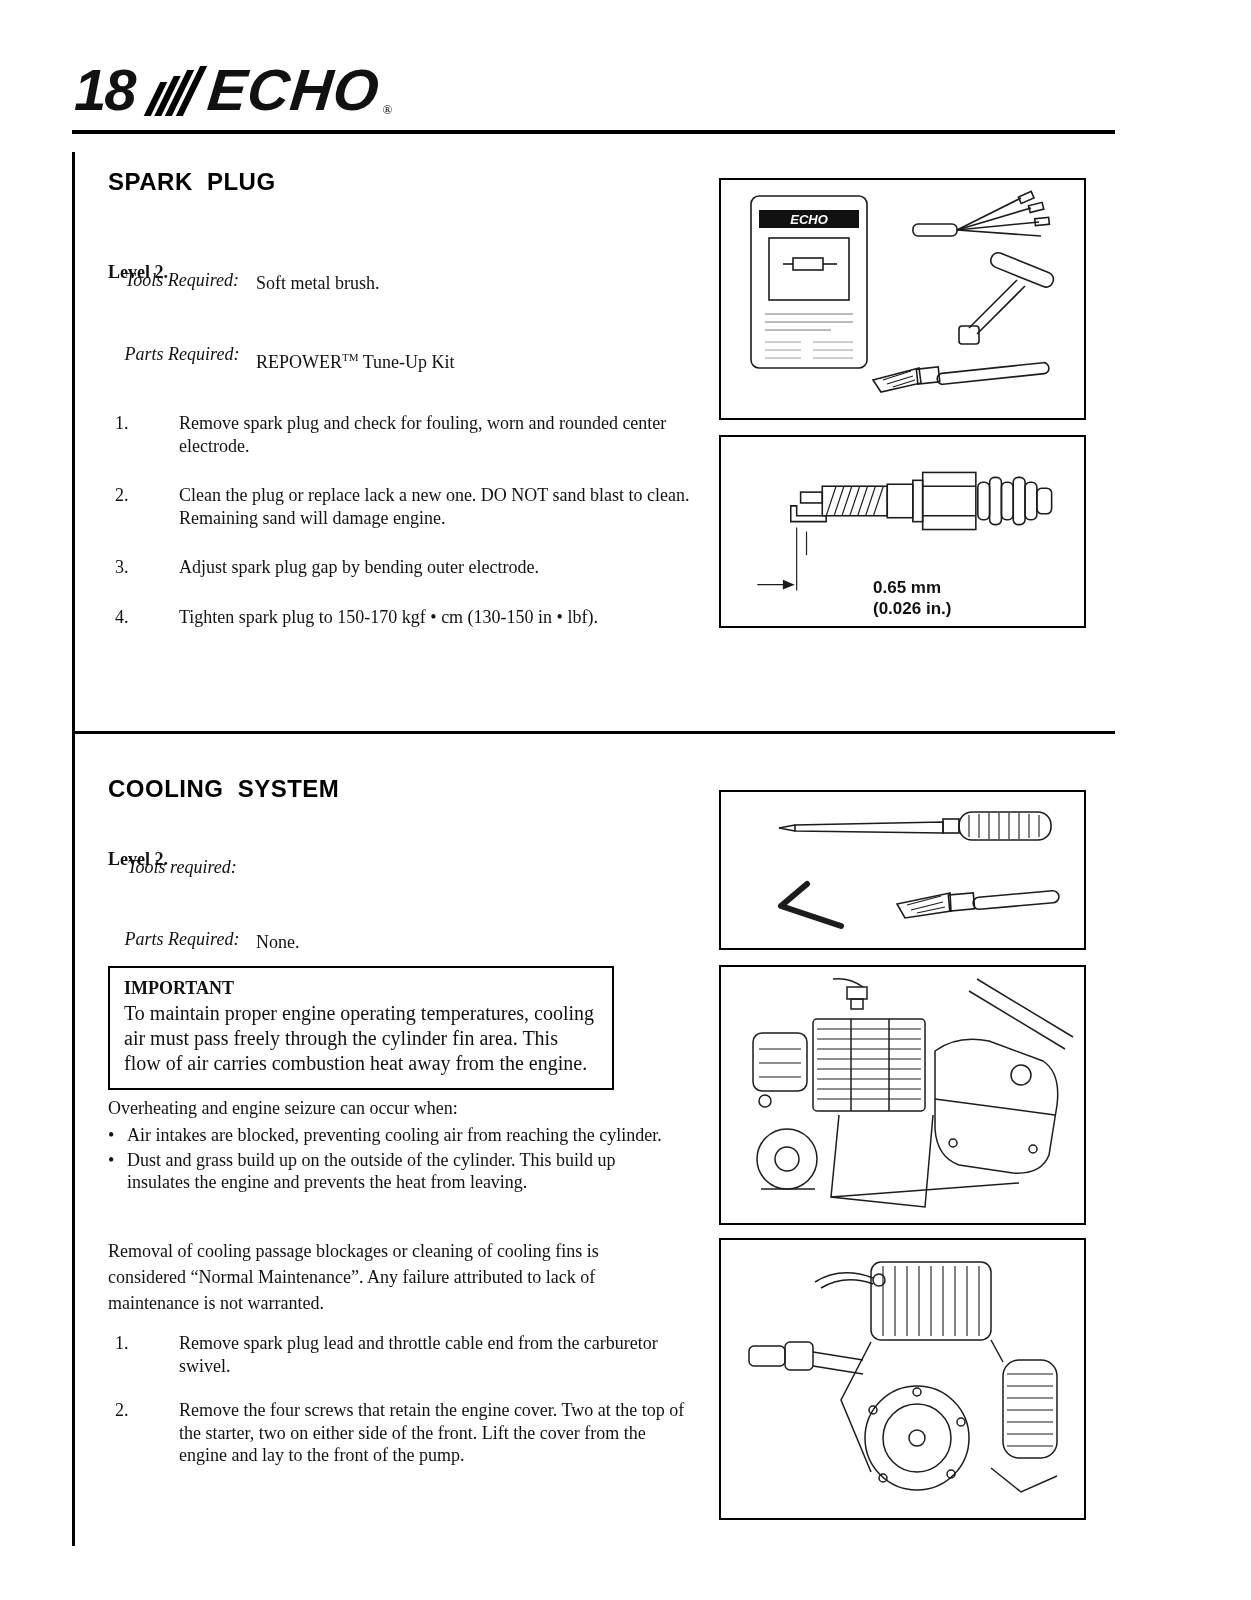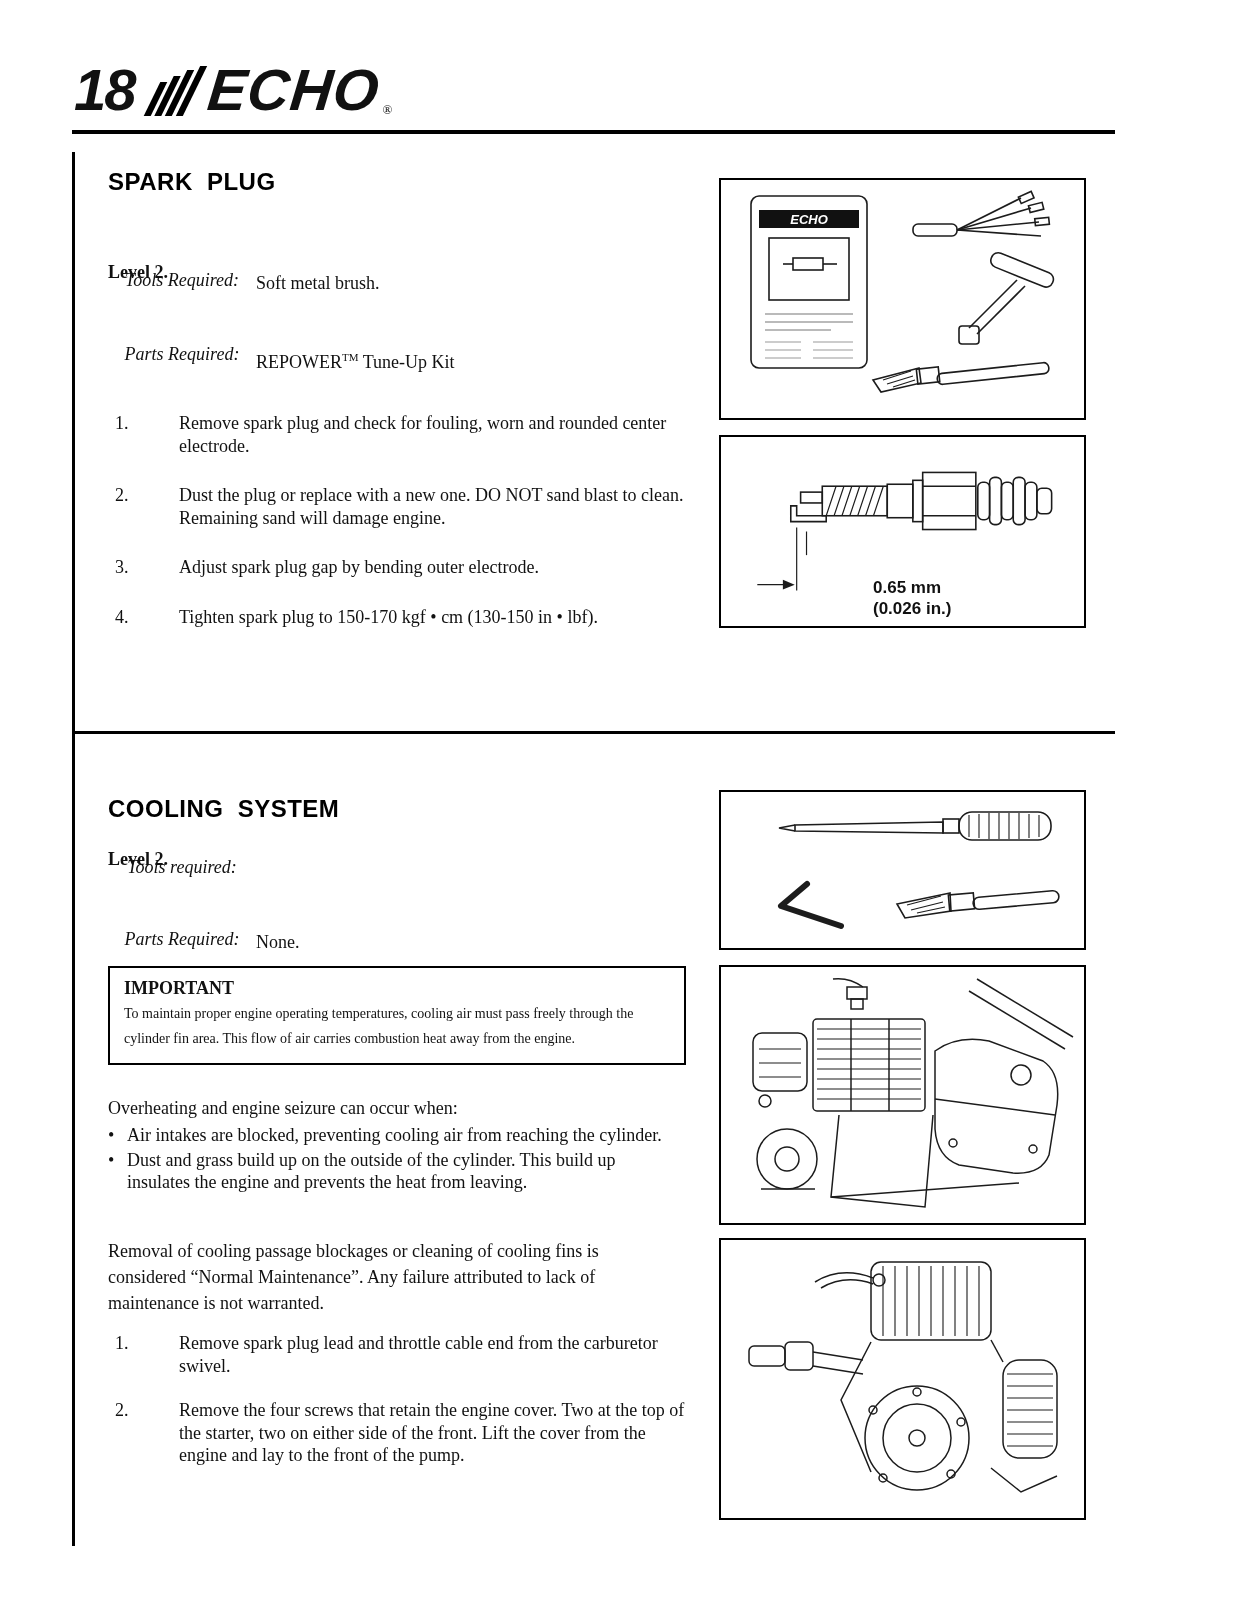--- a/index.html
+++ b/index.html
@@ -45,24 +45,24 @@
   .label-italic { font-style:italic; width:148px; flex:0 0 148px;text-align:center; }
   .label-value div { line-height:27px; }
   .steps { width:582px; }
   .step { display:flex; font-size:18px; line-height:22.5px; margin-bottom:27px; }
   .step:last-child { margin-bottom:0; }
   .step-num { width:37px; flex:0 0 37px; padding-left:7px; }
   .step-text { flex:1;margin-left:34px; }
   .bullet { display:flex; font-size:18px; line-height:22.5px; margin-bottom:2px; width:560px; }
   .bullet-marker { width:19px; flex:0 0 19px; }
   .important-box {
-    width:578px; border:2px solid #000; padding:10px 14px 12px 14px;
+    width:506px; border:2px solid #000; padding:10px 14px 12px 14px;
   }
   .important-title { font-weight:bold; font-size:18px; margin-bottom:2px; }
-  .important-body { font-size:14px; line-height:25px; }
+  .important-body { font-size:20px; line-height:25px; }
   sup.tm { font-size:11px; vertical-align:super; }
 
   
   .figure {
     position:absolute; left:719px; width:367px; border:2px solid #000;
     background:#fff; overflow:hidden;
   }
   .figure svg { display:block; width:100%; height:100%; }
   .gap-label {
     position:absolute; left:152px; top:140px;
@@ -108,21 +108,21 @@
   </div>
 </div>
 
 <div class="abs steps" style="left:108px; top:412px;">
   <div class="step">
     <span class="step-num">1.</span>
     <span class="step-text">Remove spark plug and check for fouling, worn and rounded center electrode.</span>
   </div>
   <div class="step">
     <span class="step-num">2.</span>
-    <span class="step-text">Dust the plug or replace with a new one.  DO NOT sand blast to clean. Remaining sand will damage engine.</span>
+    <span class="step-text">Clean the plug or replace lack a new one.  DO NOT sand blast to clean. Remaining sand will damage engine.</span>
   </div>
   <div class="step">
     <span class="step-num">3.</span>
     <span class="step-text">Adjust spark plug gap by bending outer electrode.</span>
   </div>
   <div class="step">
     <span class="step-num">4.</span>
     <span class="step-text">Tighten spark plug to 150-170 kgf • cm (130-150 in • lbf).</span>
   </div>
 </div>
@@ -193,21 +193,21 @@
       <line x1="34" y1="150" x2="68" y2="150" stroke-width="1.4"></line>
       <polygon points="72,150 60,145 60,155" fill="#1c1c1c" stroke="none"></polygon>
     </g>
   </svg>
   <div class="gap-label">
     <div>0.65 mm</div>
     <div>(0.026 in.)</div>
   </div>
 </div>
 
-<div class="abs section-title" style="left:108px; top:795px;">COOLING SYSTEM</div>
+<div class="abs section-title" style="left:108px; top:775px;">COOLING SYSTEM</div>
 
 <div class="abs level" style="left:108px; top:813px;">Level 2.</div>
 
 <div class="abs label-row" style="left:108px; top:857px;">
   <span class="label-italic">Tools required:</span>
   <div class="label-value">
   </div>
 </div>
 
 <div class="abs label-row" style="left:108px; top:929px;">

